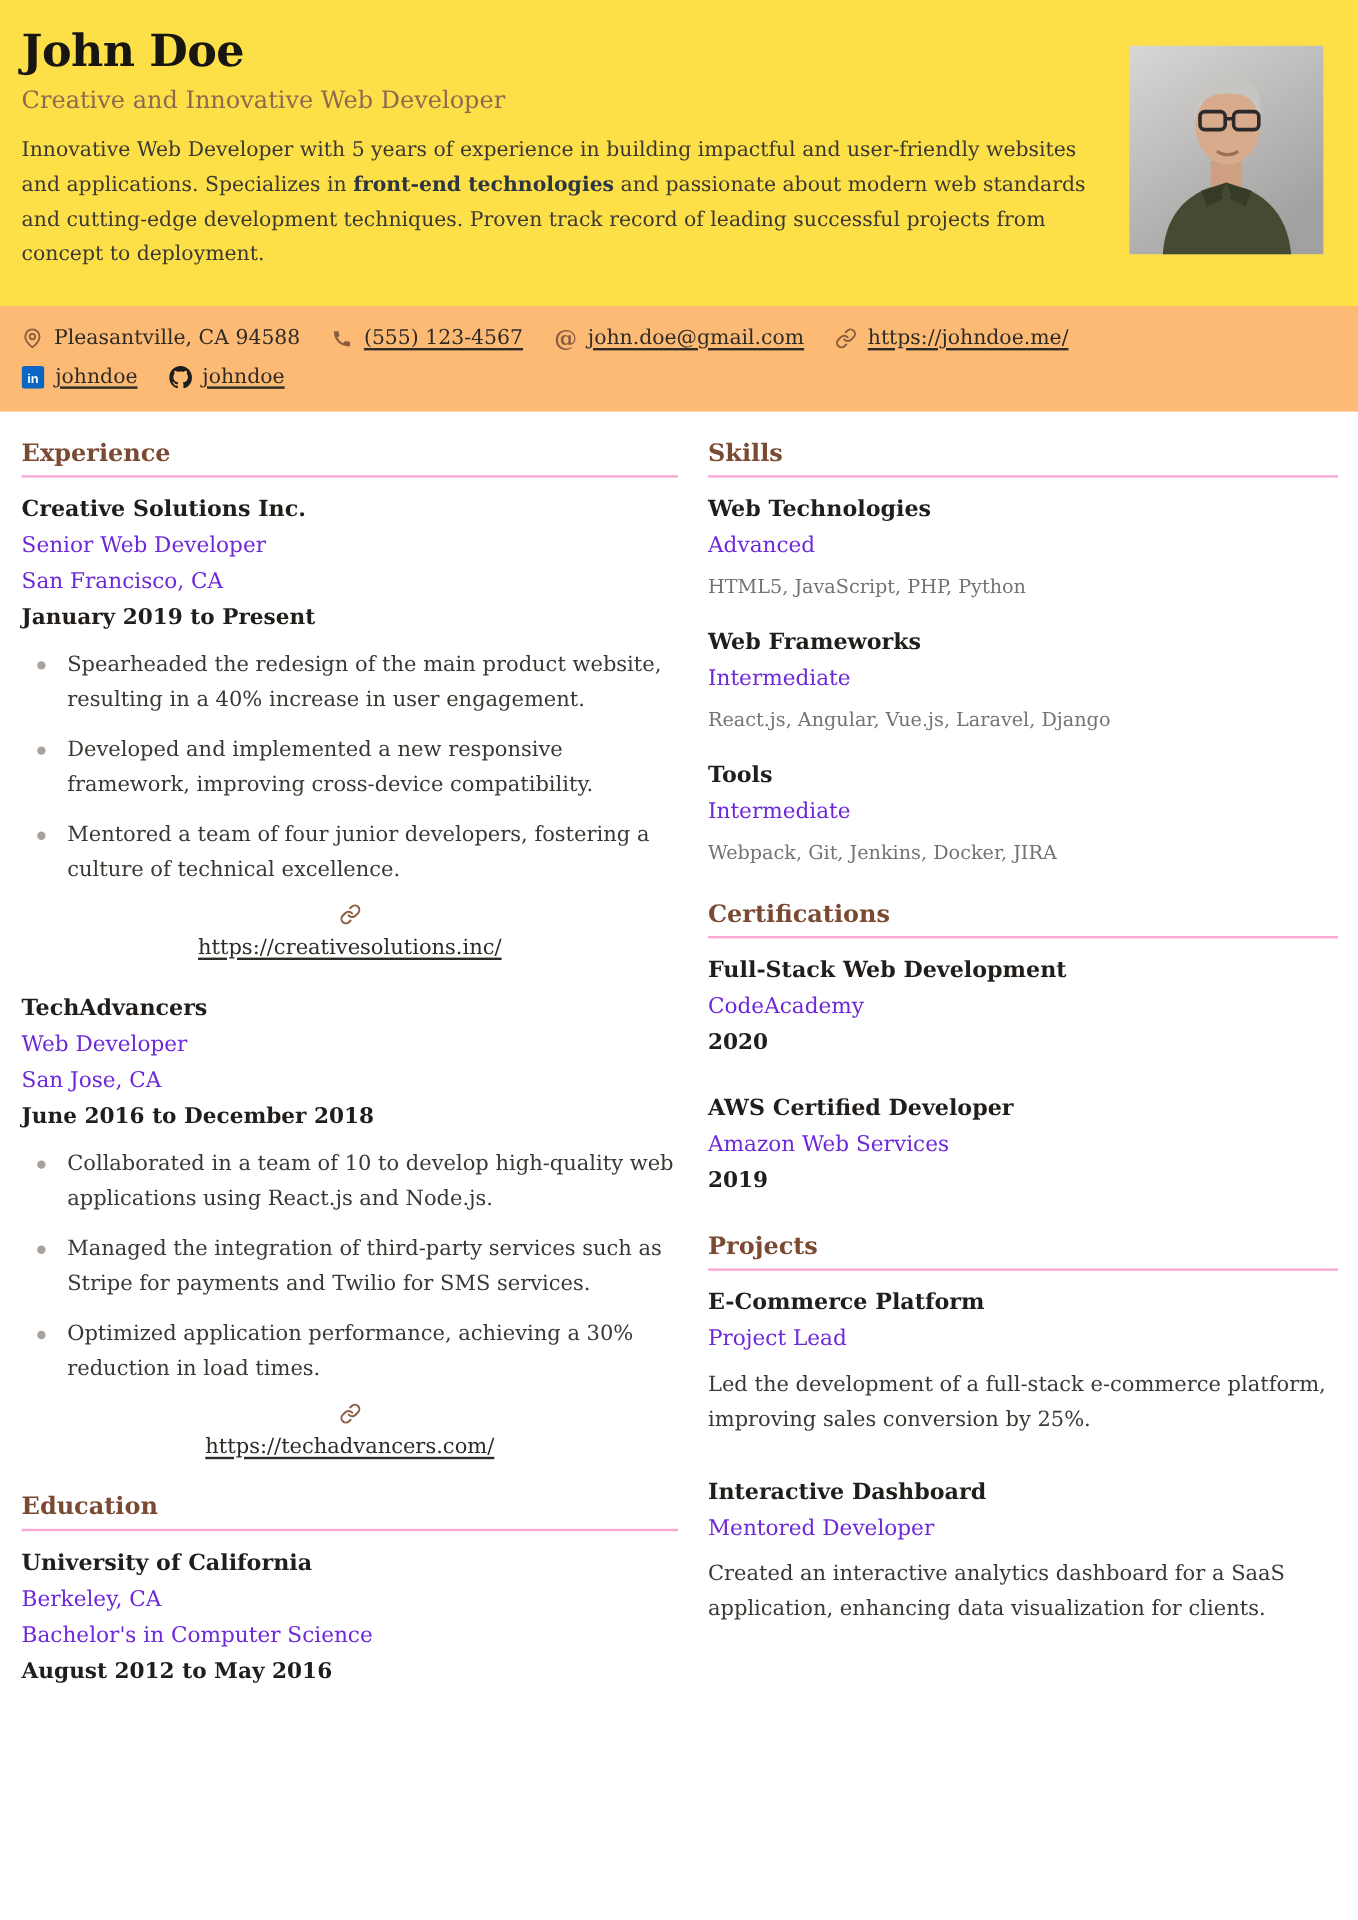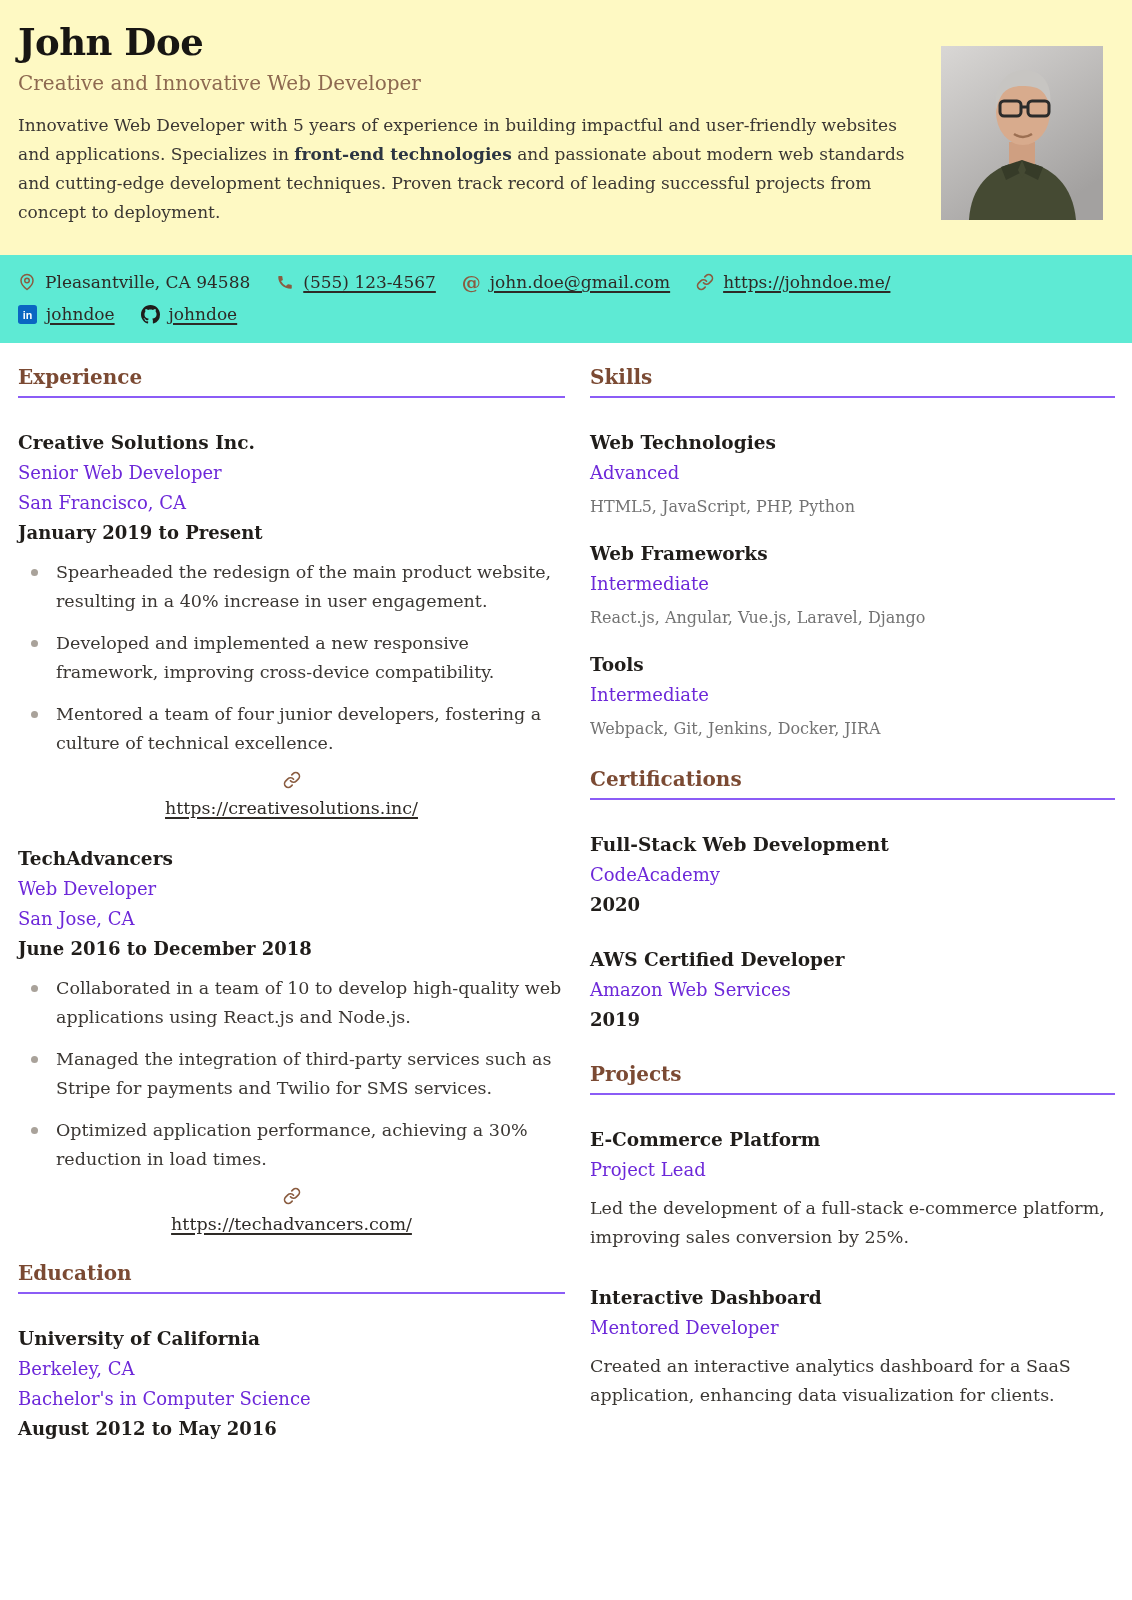--- a/index.html
+++ b/index.html
@@ -1,43 +1,43 @@
 <!DOCTYPE html>
 <html><head>
 <meta charset="utf-8">
 <style>
   * { box-sizing: border-box; margin: 0; padding: 0; }
   html, body { width: 1132px; background: #ffffff; }
   body { font-family: "DejaVu Serif", "Liberation Serif", serif; color: #3b3733; }
   .page { width: 1132px; height: 1600px; background: #ffffff; overflow: hidden; }
 
   
-  .header { background: #fef9c3; padding: 20px 29px 28px 18px; display: flex; justify-content: space-between; align-items: center; }
+  .header { background: #fde047; padding: 20px 29px 28px 18px; display: flex; justify-content: space-between; align-items: flex-start; }
   .header-text { width: 890px; }
   .name { font-size: 37px; font-weight: 700; color: #181613; letter-spacing: -0.5px; margin-bottom: 7px; }
   .headline { font-size: 20px; color: #8d6950; margin-bottom: 16px; }
   .summary { font-size: 17px; line-height: 29px; color: #3b3733; }
   .summary strong { color: #2c3542; font-weight: 700; }
   .photo { width: 162px; height: 174px; flex: none; margin-top: 18px; }
   .photo svg { display: block; width: 100%; height: 100%; }
 
   
-  .contact-bar { background: #5eead4; padding: 17px 18px 19px; }
+  .contact-bar { background: #fdba74; padding: 17px 18px 19px; }
   .contact-row { display: flex; align-items: center; gap: 26px; }
   .contact-row + .contact-row { margin-top: 12px; }
   .contact-item { display: inline-flex; align-items: center; gap: 9px; font-size: 17px; color: #2e2a26; }
   .contact-item .cicon { color: #8a5c40; width: 18px; height: 18px; flex: none; display: inline-flex; }
   .contact-item .cicon svg { width: 18px; height: 18px; }
   .at-glyph { font-size: 19px; font-weight: 700; color: #8a5c40; line-height: 18px; }
   a.clink { color: #2e2a26; text-decoration: underline; text-underline-offset: 3px; text-decoration-thickness: 1.5px; cursor: pointer; }
   .badge-svg { width: 19px; height: 19px; display: block; }
 
   
   .columns { display: grid; grid-template-columns: 547px 525px; column-gap: 25px; padding: 22px 17px 0 18px; align-items: start; }
-  h2.section-title { font-size: 20px; font-weight: 700; color: #7b4a33; border-bottom: 2px solid #8b5cf6; padding-bottom: 7px; margin-bottom: 30px; }
+  h2.section-title { font-size: 20px; font-weight: 700; color: #7b4a33; border-bottom: 2px solid #f9a8d4; padding-bottom: 7px; margin-bottom: 12px; }
   .section-block { margin-bottom: 27px; }
 
   .line { font-size: 18px; line-height: 30px; color: #6d28d9; }
   .line.bold { font-weight: 700; color: #201d1a; }
   .item-title { font-size: 18.5px; font-weight: 700; line-height: 30px; color: #201d1a; }
 
   .job ul { list-style: none; margin: 10px 0 13px; }
   .job li { position: relative; padding-left: 38px; font-size: 17.5px; line-height: 29px; margin-bottom: 13px; color: #3b3733; }
   .job li::before { content: ""; position: absolute; left: 13px; top: 11px; width: 7px; height: 7px; border-radius: 50%; background: #a9a29a; }
   .job { margin-bottom: 26px; }

